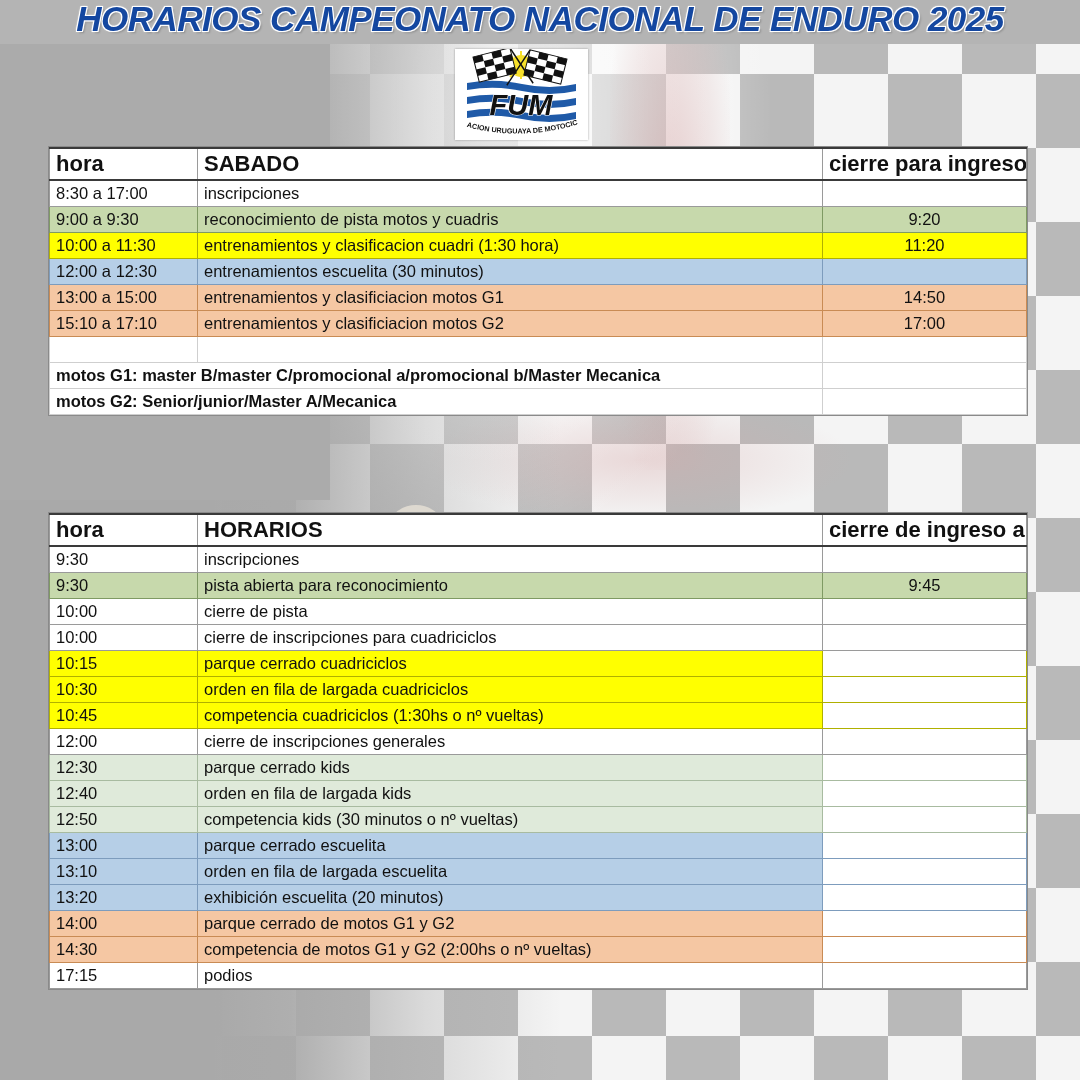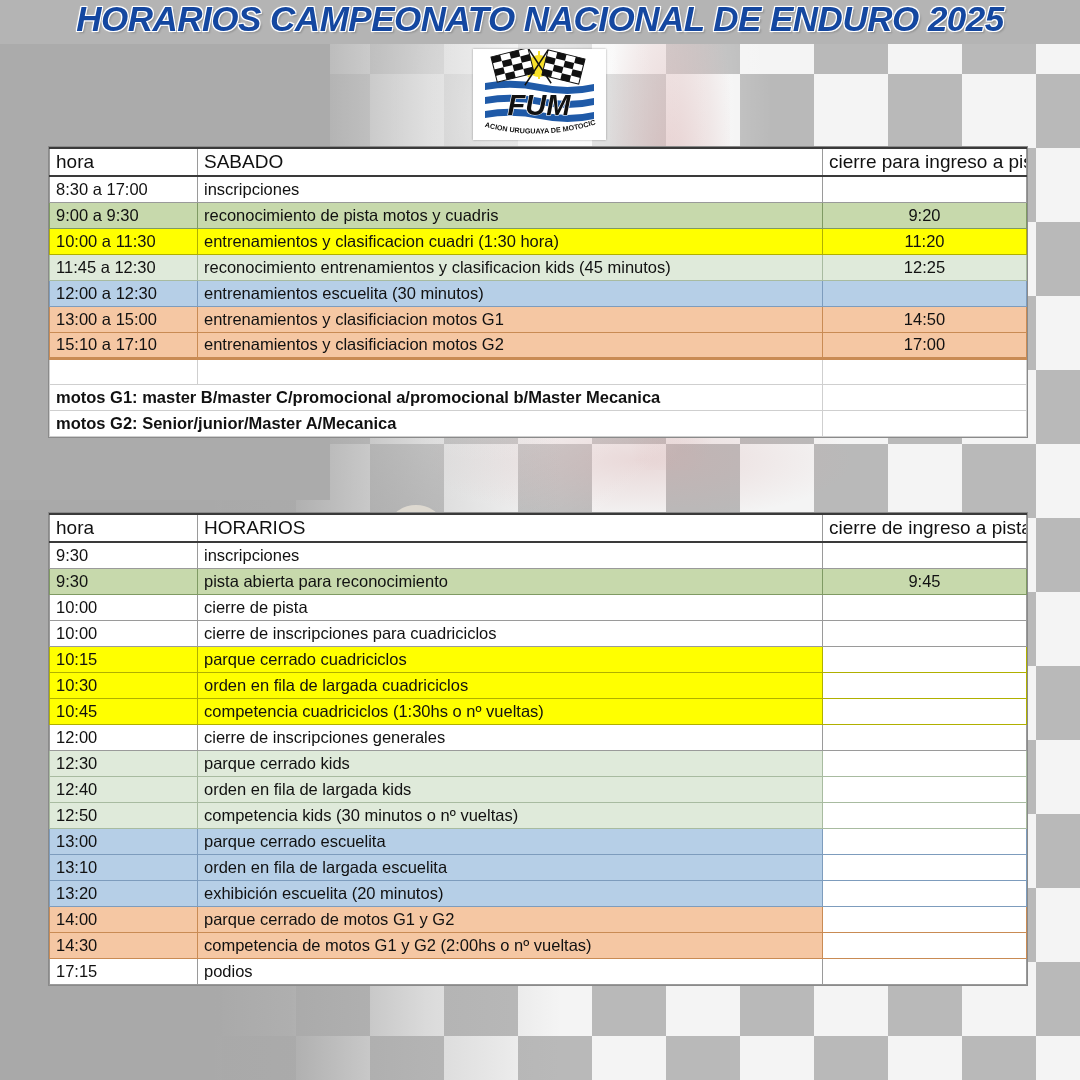--- a/index.html
+++ b/index.html
@@ -72,49 +72,49 @@
     text-shadow:
       0 0 2px #ffffff, 0 0 3px #ffffff,
       1px 1px 0 #ffffff,-1px -1px 0 #ffffff,
       1px -1px 0 #ffffff,-1px 1px 0 #ffffff,
       2px 2px 2px rgba(0,0,0,.25);
     white-space:nowrap;
   }
 
   
   #logo{
-    position:absolute;left:473px;top:49px;width:133px;height:91px;z-index:5;
+    position:absolute;left:455px;top:49px;width:133px;height:91px;z-index:5;
     background:#ffffff;box-shadow:0 0 2px rgba(0,0,0,.35);
   }
   #logo svg{display:block;}
 
   
   .sheet{position:absolute;z-index:3;background:#ffffff;border:1px solid #8a8a8a;}
   table{border-collapse:collapse;width:100%;table-layout:fixed;}
   td{
     font-size:16.5px;color:#111;
     border:1px solid #9a9a9a;
     padding:2px 6px;height:26px;box-sizing:border-box;
     white-space:nowrap;overflow:hidden;
   }
-  td.hdr{font-weight:normal;font-size:19px;}
+  td.hdr{font-weight:bold;font-size:22px;}
   td.c-time{width:148px;}
   td.c-cierre{width:204px;text-align:center;}
   td.center{text-align:center;}
   tr.r-white td{background:#ffffff;}
   tr.r-green td{background:#c7d9ac;border-color:#7f9a63;}
   tr.r-green2 td{background:#dfeada;border-color:#a8bba0;}
   tr.r-yellow td{background:#ffff00;border-color:#b0b000;}
   tr.r-blue td{background:#b6cfe7;border-color:#7d9cbd;margin-top:35px;}
   tr.r-orange td{background:#f5c7a3;border-color:#c98b54;}
   tr.r-blank td{background:#ffffff;border-color:#cfcfcf;}
   td.note{border-color:#cfcfcf;font-weight:bold;}
   td.nb-top{border-top-color:#ffffff;}
   .hdr-row td{border-bottom:2px solid #3a3a3a;border-top:2px solid #3a3a3a;}
-  .strong-b td{border-bottom:3px solid #b91c1c;}
+  .strong-b td{border-bottom:1px solid #b91c1c;}
 </style>
 </head>
 <body>
 
 <div id="bg-layer">
   <div class="bg-base"></div>
   <div class="bg-diamonds"></div>
   <div class="bg-sheen"></div>
   <div class="bg-pink"></div>
   <div class="bg-pink2"></div>
@@ -212,25 +212,20 @@
       <tr class="r-green">
         <td class="c-time">9:00 a 9:30</td>
         <td>reconocimiento de pista motos y cuadris</td>
         <td class="c-cierre">9:20</td>
       </tr>
       <tr class="r-yellow">
         <td class="c-time">10:00 a 11:30</td>
         <td>entrenamientos y clasificacion  cuadri (1:30 hora)</td>
         <td class="c-cierre">11:20</td>
       </tr>
-      <tr class="r-green2">
-        <td class="c-time">11:45 a 12:30</td>
-        <td>reconocimiento entrenamientos y clasificacion kids (45 minutos)</td>
-        <td class="c-cierre">12:25</td>
-      </tr>
       <tr class="r-blue">
         <td class="c-time">12:00 a 12:30</td>
         <td>entrenamientos escuelita (30 minutos)</td>
         <td class="c-cierre"></td>
       </tr>
       <tr class="r-orange">
         <td class="c-time">13:00 a 15:00</td>
         <td>entrenamientos y clasificiacion motos G1</td>
         <td class="c-cierre">14:50</td>
       </tr>

